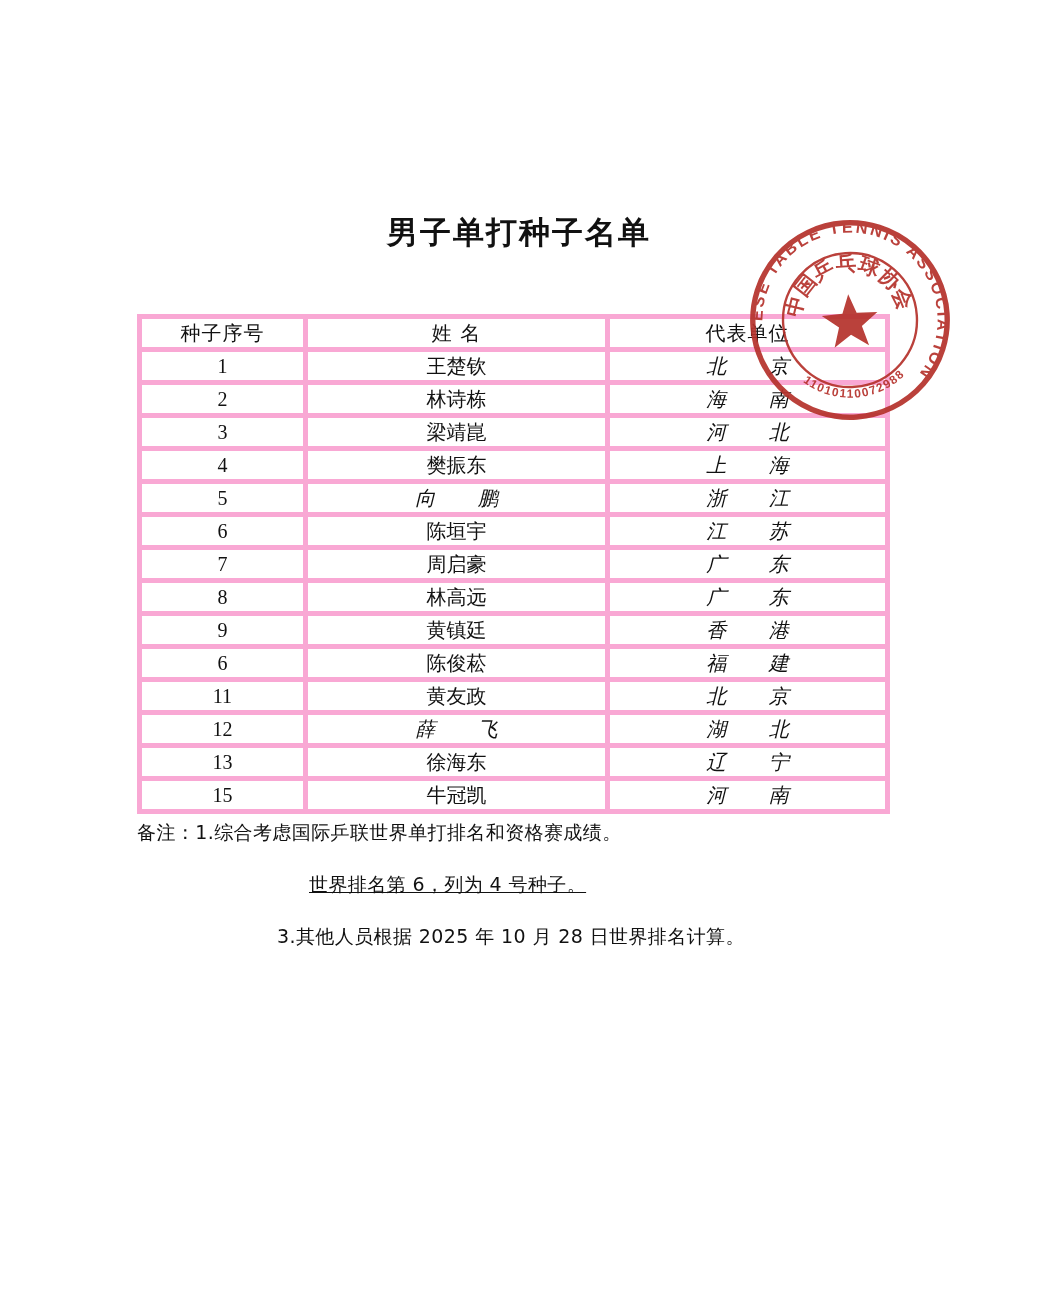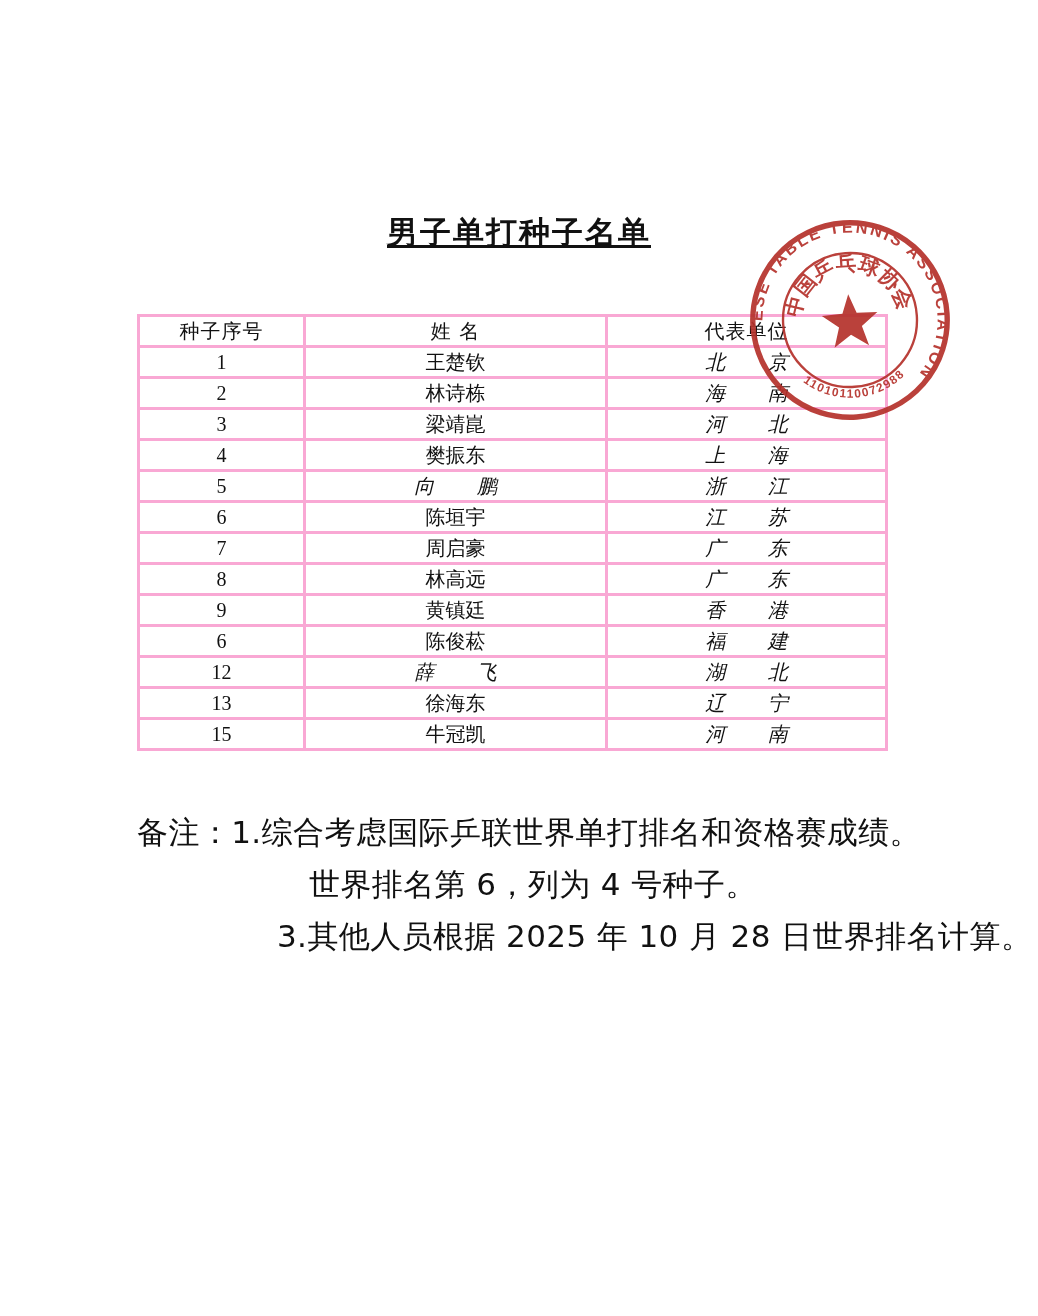--- a/index.html
+++ b/index.html
@@ -28,21 +28,20 @@
     position: absolute;
     left: 0;
     right: 0;
     top: 212px;
     text-align: center;
     font-family: "DejaVu Sans", "Liberation Sans", sans-serif;
     font-weight: 700;
     font-size: 31px;
     letter-spacing: 2px;
     color: #111111;
-    text-decoration: underline;
   }
 
   
   .seal {
     position: absolute;
     left: 742px;
     top: 212px;
     width: 216px;
     height: 216px;
     z-index: 5;
@@ -57,21 +56,21 @@
     position: absolute;
     left: 137px;
     top: 314px;
     width: 748px;
     border-collapse: collapse;
     table-layout: fixed;
     background: transparent;
     z-index: 2;
   }
   .seed-table td, .seed-table th {
-    border: 3px solid #f9a8d4;
+    border: 5px solid #f9a8d4;
     height: 28px;
     line-height: 28px;
     padding: 0;
     text-align: center;
     vertical-align: middle;
     font-size: 20px;
     font-weight: 400;
     color: #111111;
     background: transparent;
   }
@@ -97,28 +96,28 @@
   
   .notes {
     position: absolute;
     left: 137px;
     top: 806px;
     width: 790px;
     z-index: 2;
   }
   .note-line {
     font-family: "DejaVu Sans", "Liberation Sans", sans-serif;
-    font-size: 31px;
+    font-size: 19px;
     line-height: 52px;
     color: #111111;
     white-space: nowrap;
     letter-spacing: 0.4px;
   }
   .note-line.indent { padding-left: 140px; }
-  .note-line.indent2 { padding-left: 172px; }
+  .note-line.indent2 { padding-left: 172px; text-decoration: underline; }
 </style>
 </head>
 <body>
 
 <div class="page">
 
   <div class="doc-title">男子单打种子名单</div>
 
   <div class="seal">
     <svg viewBox="0 0 200 200" xmlns="http://www.w3.org/2000/svg">
@@ -211,20 +210,25 @@
           <td class="num-cell">9</td>
           <td class="cn-cell">黄镇廷</td>
           <td class="cn-cell spaced">香 港</td>
         </tr>
         <tr>
           <td class="num-cell">6</td>
           <td class="cn-cell">陈俊菘</td>
           <td class="cn-cell spaced">福 建</td>
         </tr>
         <tr>
+          <td class="num-cell">11</td>
+          <td class="cn-cell">黄友政</td>
+          <td class="cn-cell spaced">北 京</td>
+        </tr>
+        <tr>
           <td class="num-cell">12</td>
           <td class="cn-cell spaced">薛 飞</td>
           <td class="cn-cell spaced">湖 北</td>
         </tr>
         <tr>
           <td class="num-cell">13</td>
           <td class="cn-cell">徐海东</td>
           <td class="cn-cell spaced">辽 宁</td>
         </tr>
         <tr>

